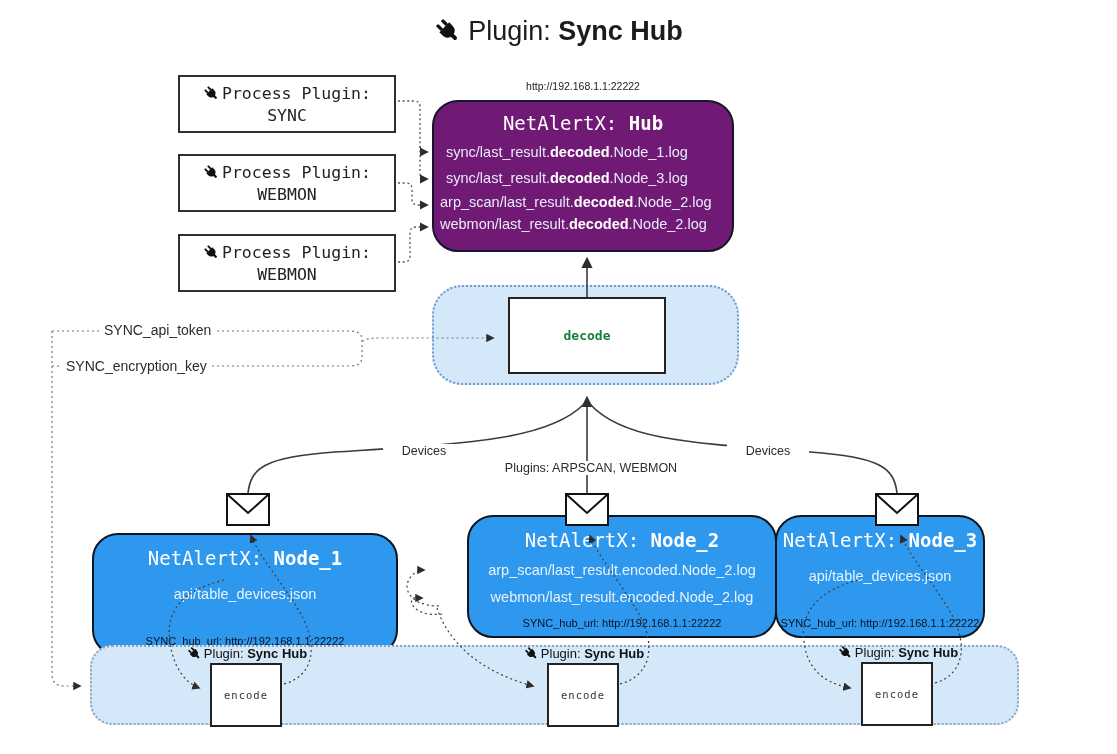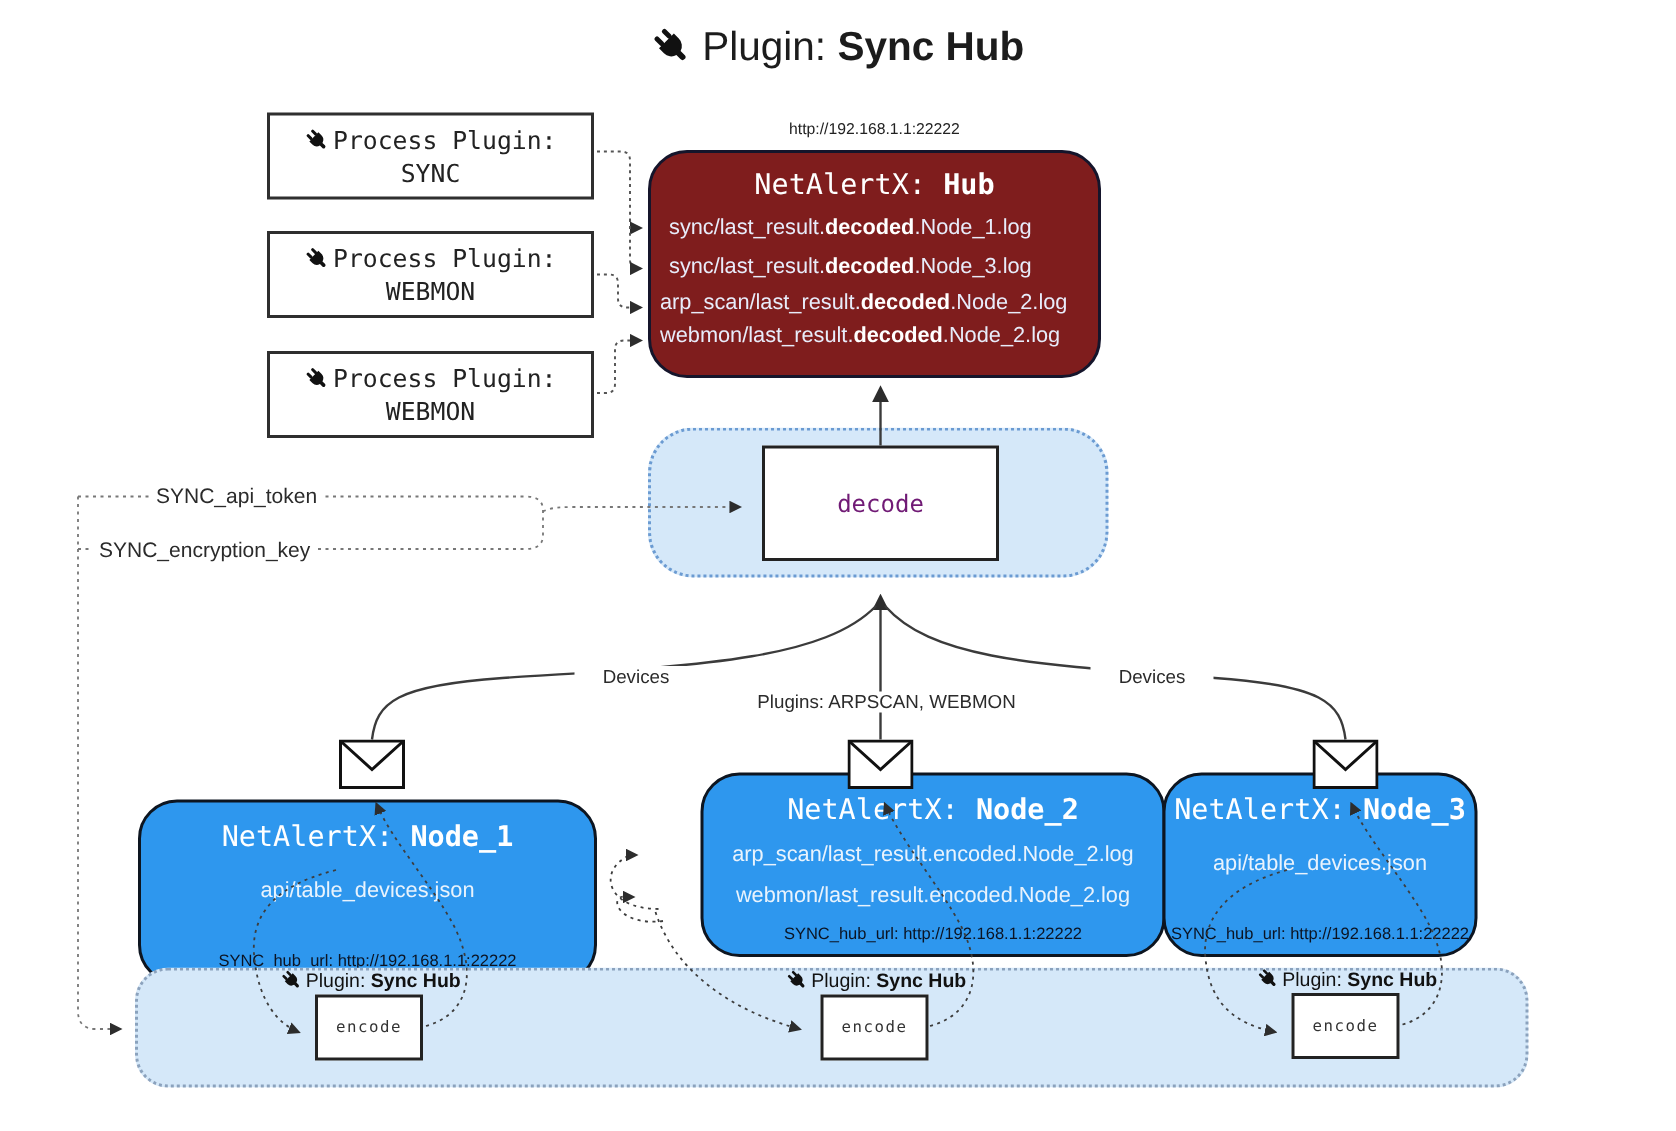--- a/index.html
+++ b/index.html
@@ -13,36 +13,36 @@
   .title-icon{vertical-align:-5px;margin-right:6px;}
 
   
   .proc-box{left:178px;width:218px;height:58px;background:#fff;border:2px solid #2f2f2f;
             box-sizing:border-box;text-align:center;font-size:16.5px;color:#222;z-index:2;
             font-family:"DejaVu Sans Mono",monospace;padding-top:6px;line-height:22px;}
   .proc-box .plug-sm{vertical-align:-3px;margin-right:2px;}
 
   
   .hub-url{left:432px;top:80px;width:302px;text-align:center;font-size:10.5px;color:#222;z-index:2;}
-  .hub{left:432px;top:100px;width:302px;height:152px;background:#7f1d1d;border:2px solid #15152b;
+  .hub{left:432px;top:100px;width:302px;height:152px;background:#701a75;border:2px solid #15152b;
        border-radius:26px;box-sizing:border-box;color:#fff;z-index:1;}
   .hub-title{text-align:center;margin-top:10px;font-size:19px;}
   .hub-title .bold{font-weight:bold;}
   .hub-files{margin-top:5px;font-size:14.5px;color:#e8ecfa;}
   .hub-file{line-height:26px;padding-left:6px;white-space:nowrap;}
   .hub-file.indent{padding-left:12px;}
   .hub-file.tight{line-height:22px;}
   .hub-file b{color:#fff;}
 
   
   .decode-wrap{left:432px;top:285px;width:307px;height:100px;background:#d5e8f9;
                border:2px dotted #6b9bd2;border-radius:30px;box-sizing:border-box;z-index:1;}
   .decode-box{left:508px;top:297px;width:158px;height:77px;background:#fff;border:2px solid #222;
               box-sizing:border-box;display:flex;align-items:center;justify-content:center;
-              font-size:16px;color:#701a75;z-index:3;}
+              font-size:13px;color:#15803d;z-index:3;font-weight:bold;}
 
   
   .line-label{background:#fff;padding:0 4px;color:#2b2b2b;z-index:5;text-align:center;white-space:nowrap;}
   .tok{font-size:14px;}
   .edge-lb{font-size:12.5px;}
 
   
   .node{background:#2e97ee;border:2px solid #0d1520;border-radius:26px;box-sizing:border-box;
         color:#fff;z-index:1;}
   .node-title{text-align:center;margin-top:12px;font-size:19px;}
@@ -54,21 +54,21 @@
 
   
   .env{z-index:3;}
 
   
   .encode-wrap{left:90px;top:645px;width:929px;height:80px;background:#d5e8f9;
                border:2px dotted #8ba2bd;border-radius:22px;box-sizing:border-box;z-index:1;}
   .enc-label{font-size:13px;color:#111;z-index:3;text-align:center;white-space:nowrap;}
   .enc-label .bold{font-weight:bold;}
   .enc-label .plug-xs{vertical-align:-3px;margin-right:2px;}
-  .enc-box{width:72px;height:44px;background:#fff;border:2px solid #222;box-sizing:border-box;
+  .enc-box{width:72px;height:64px;background:#fff;border:2px solid #222;box-sizing:border-box;
            display:flex;align-items:center;justify-content:center;font-size:10.5px;letter-spacing:1px;
            color:#333;z-index:3;}
 
   
   #lines{position:absolute;left:0;top:0;z-index:4;pointer-events:none;}
 </style>
 </head>
 <body>
 
 <svg width="0" height="0" style="position:absolute">

